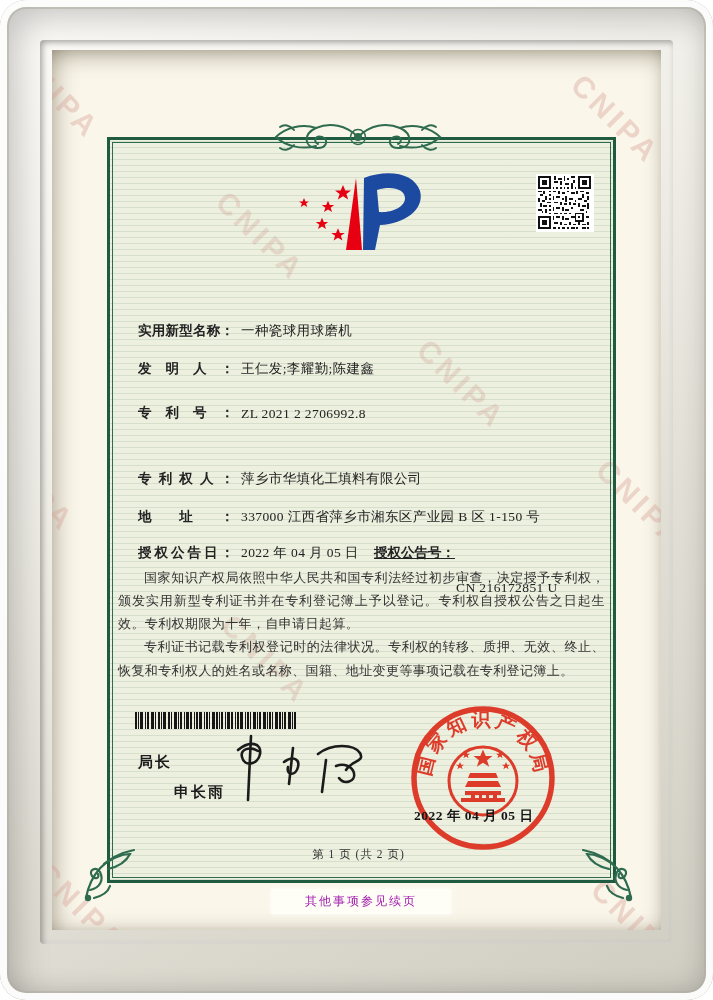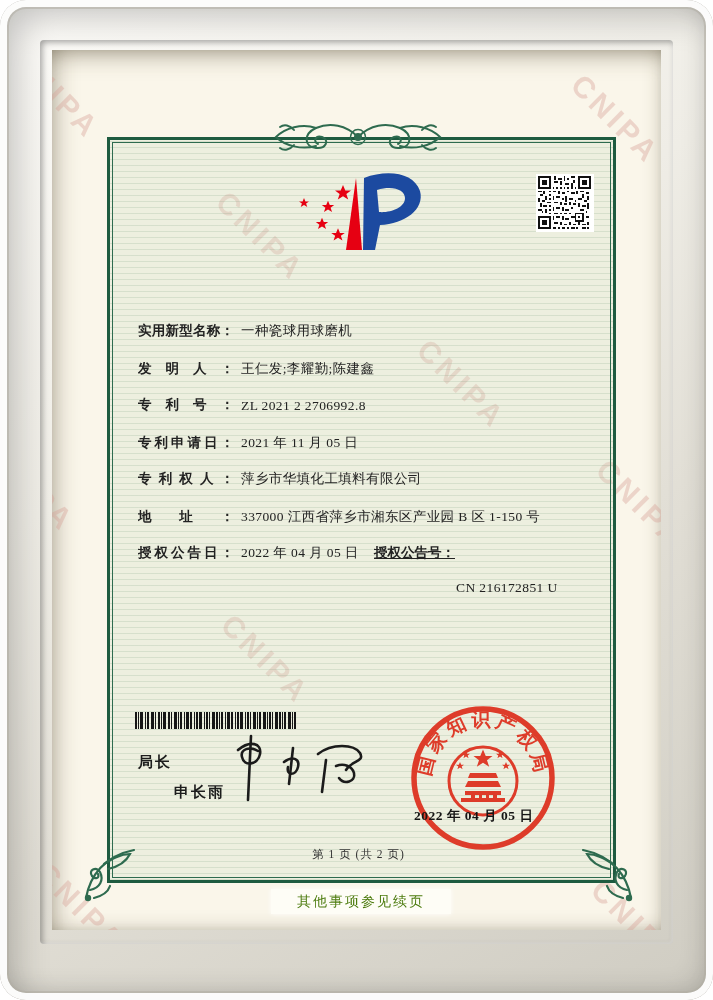--- a/index.html
+++ b/index.html
@@ -50,21 +50,21 @@
   .barcode{left:83px;top:662px;width:163px;height:17px;}
   .officer-title{left:86px;top:703px;font-size:15px;font-weight:700;letter-spacing:2px;}
   .officer-name{left:86px;top:733px;font-size:15px;font-weight:700;letter-spacing:2px;margin-left:36px;}
   .signature{left:170px;top:680px;width:160px;height:80px;}
   .seal{left:356px;top:653px;width:150px;height:150px;opacity:.93;z-index:4;}
   .seal-date{left:362px;top:757px;width:190px;font-size:13.5px;font-weight:700;
              letter-spacing:.5px;color:#151515;z-index:5;}
   .page-info{left:55px;top:797px;width:503px;text-align:center;font-size:11.5px;
              letter-spacing:1px;color:#333;}
   .note-strip{left:219px;top:839px;width:180px;height:25px;background:#fefdf6;z-index:4;
-              text-align:center;line-height:25px;font-size:14px;letter-spacing:2px;color:#4d7c0f;
+              text-align:center;line-height:25px;font-size:12px;letter-spacing:2px;color:#a21caf;
               box-shadow:0 0 5px rgba(255,255,255,.9);}
 </style>
 </head>
 <body>
 
 <div id="stage">
   <div class="frame"></div>
   <div class="frame-lip"></div>
 
   <div class="paper">
@@ -165,38 +165,39 @@
            M85 22 C101 17 113 22 113 30 C113 40 98 45 87 44 Z"></path>
     </svg>
 
 
     <div class="abs row" style="top:272px">
       <span class="lbl">实用新型名称：</span><span class="val">一种瓷球用球磨机</span>
     </div>
     <div class="abs row" style="top:310px">
       <span class="lbl">发明人：</span><span class="val">王仁发;李耀勤;陈建鑫</span>
     </div>
-    <div class="abs row" style="top:346px">
+    <div class="abs row" style="top:354px">
       <span class="lbl">专利号：</span><span class="val">ZL 2021 2 2706992.8</span>
-    </div>
-    <div class="abs row" style="top:384px">
-      <span class="lbl">专利申请日：</span><span class="val">2021 年 11 月 05 日</span>
     </div>
     <div class="abs row" style="top:420px">
       <span class="lbl">专利权人：</span><span class="val">萍乡市华填化工填料有限公司</span>
     </div>
     <div class="abs row" style="top:458px">
       <span class="lbl">地址：</span><span class="val">337000 江西省萍乡市湘东区产业园 B 区 1-150 号</span>
     </div>
     <div class="abs row" style="top:494px;position:absolute">
       <span class="lbl">授权公告日：</span><span class="val">2022 年 04 月 05 日</span>
       <span class="lbl2">授权公告号：</span>
       <span class="val2">CN 216172851 U</span>
     </div>
 
+    <div class="abs paras">
+      <p>国家知识产权局依照中华人民共和国专利法经过初步审查，决定授予专利权，颁发实用新型专利证书并在专利登记簿上予以登记。专利权自授权公告之日起生效。专利权期限为十年，自申请日起算。</p>
+      <p>专利证书记载专利权登记时的法律状况。专利权的转移、质押、无效、终止、恢复和专利权人的姓名或名称、国籍、地址变更等事项记载在专利登记簿上。</p>
+    </div>
 
     <svg class="abs barcode" viewBox="0 0 163 17" preserveAspectRatio="none">
       <path fill="#161616" d="M0 0h2v17H0z M3 0h1v17H3z M5 0h3v17H5z M10 0h1v17h-1z M12 0h2v17h-2z M16 0h3v17h-3z M20 0h1v17h-1z M23 0h2v17h-2z M26 0h1v17h-1z M28 0h3v17h-3z M33 0h2v17h-2z M36 0h1v17h-1z M39 0h3v17h-3z M43 0h1v17h-1z M45 0h2v17h-2z M49 0h1v17h-1z M51 0h3v17h-3z M55 0h2v17h-2z M59 0h1v17h-1z M61 0h2v17h-2z M64 0h3v17h-3z M69 0h1v17h-1z M71 0h2v17h-2z M74 0h1v17h-1z M77 0h3v17h-3z M81 0h2v17h-2z M84 0h1v17h-1z M86 0h2v17h-2z M90 0h1v17h-1z M92 0h3v17h-3z M96 0h2v17h-2z M100 0h1v17h-1z M102 0h2v17h-2z M105 0h3v17h-3z M110 0h1v17h-1z M112 0h2v17h-2z M115 0h1v17h-1z M118 0h3v17h-3z M122 0h1v17h-1z M124 0h2v17h-2z M128 0h3v17h-3z M132 0h1v17h-1z M134 0h2v17h-2z M137 0h1v17h-1z M140 0h3v17h-3z M144 0h2v17h-2z M147 0h1v17h-1z M149 0h2v17h-2z M153 0h3v17h-3z M157 0h1v17h-1z M159 0h2v17h-2z"></path>
     </svg>
 
     <div class="abs officer-title">局长</div>
     <div class="abs officer-name">申长雨</div>
 
     <svg class="abs signature" viewBox="0 0 160 80">
       <g fill="none" stroke="#1b1b1b" stroke-width="2.6" stroke-linecap="round">

